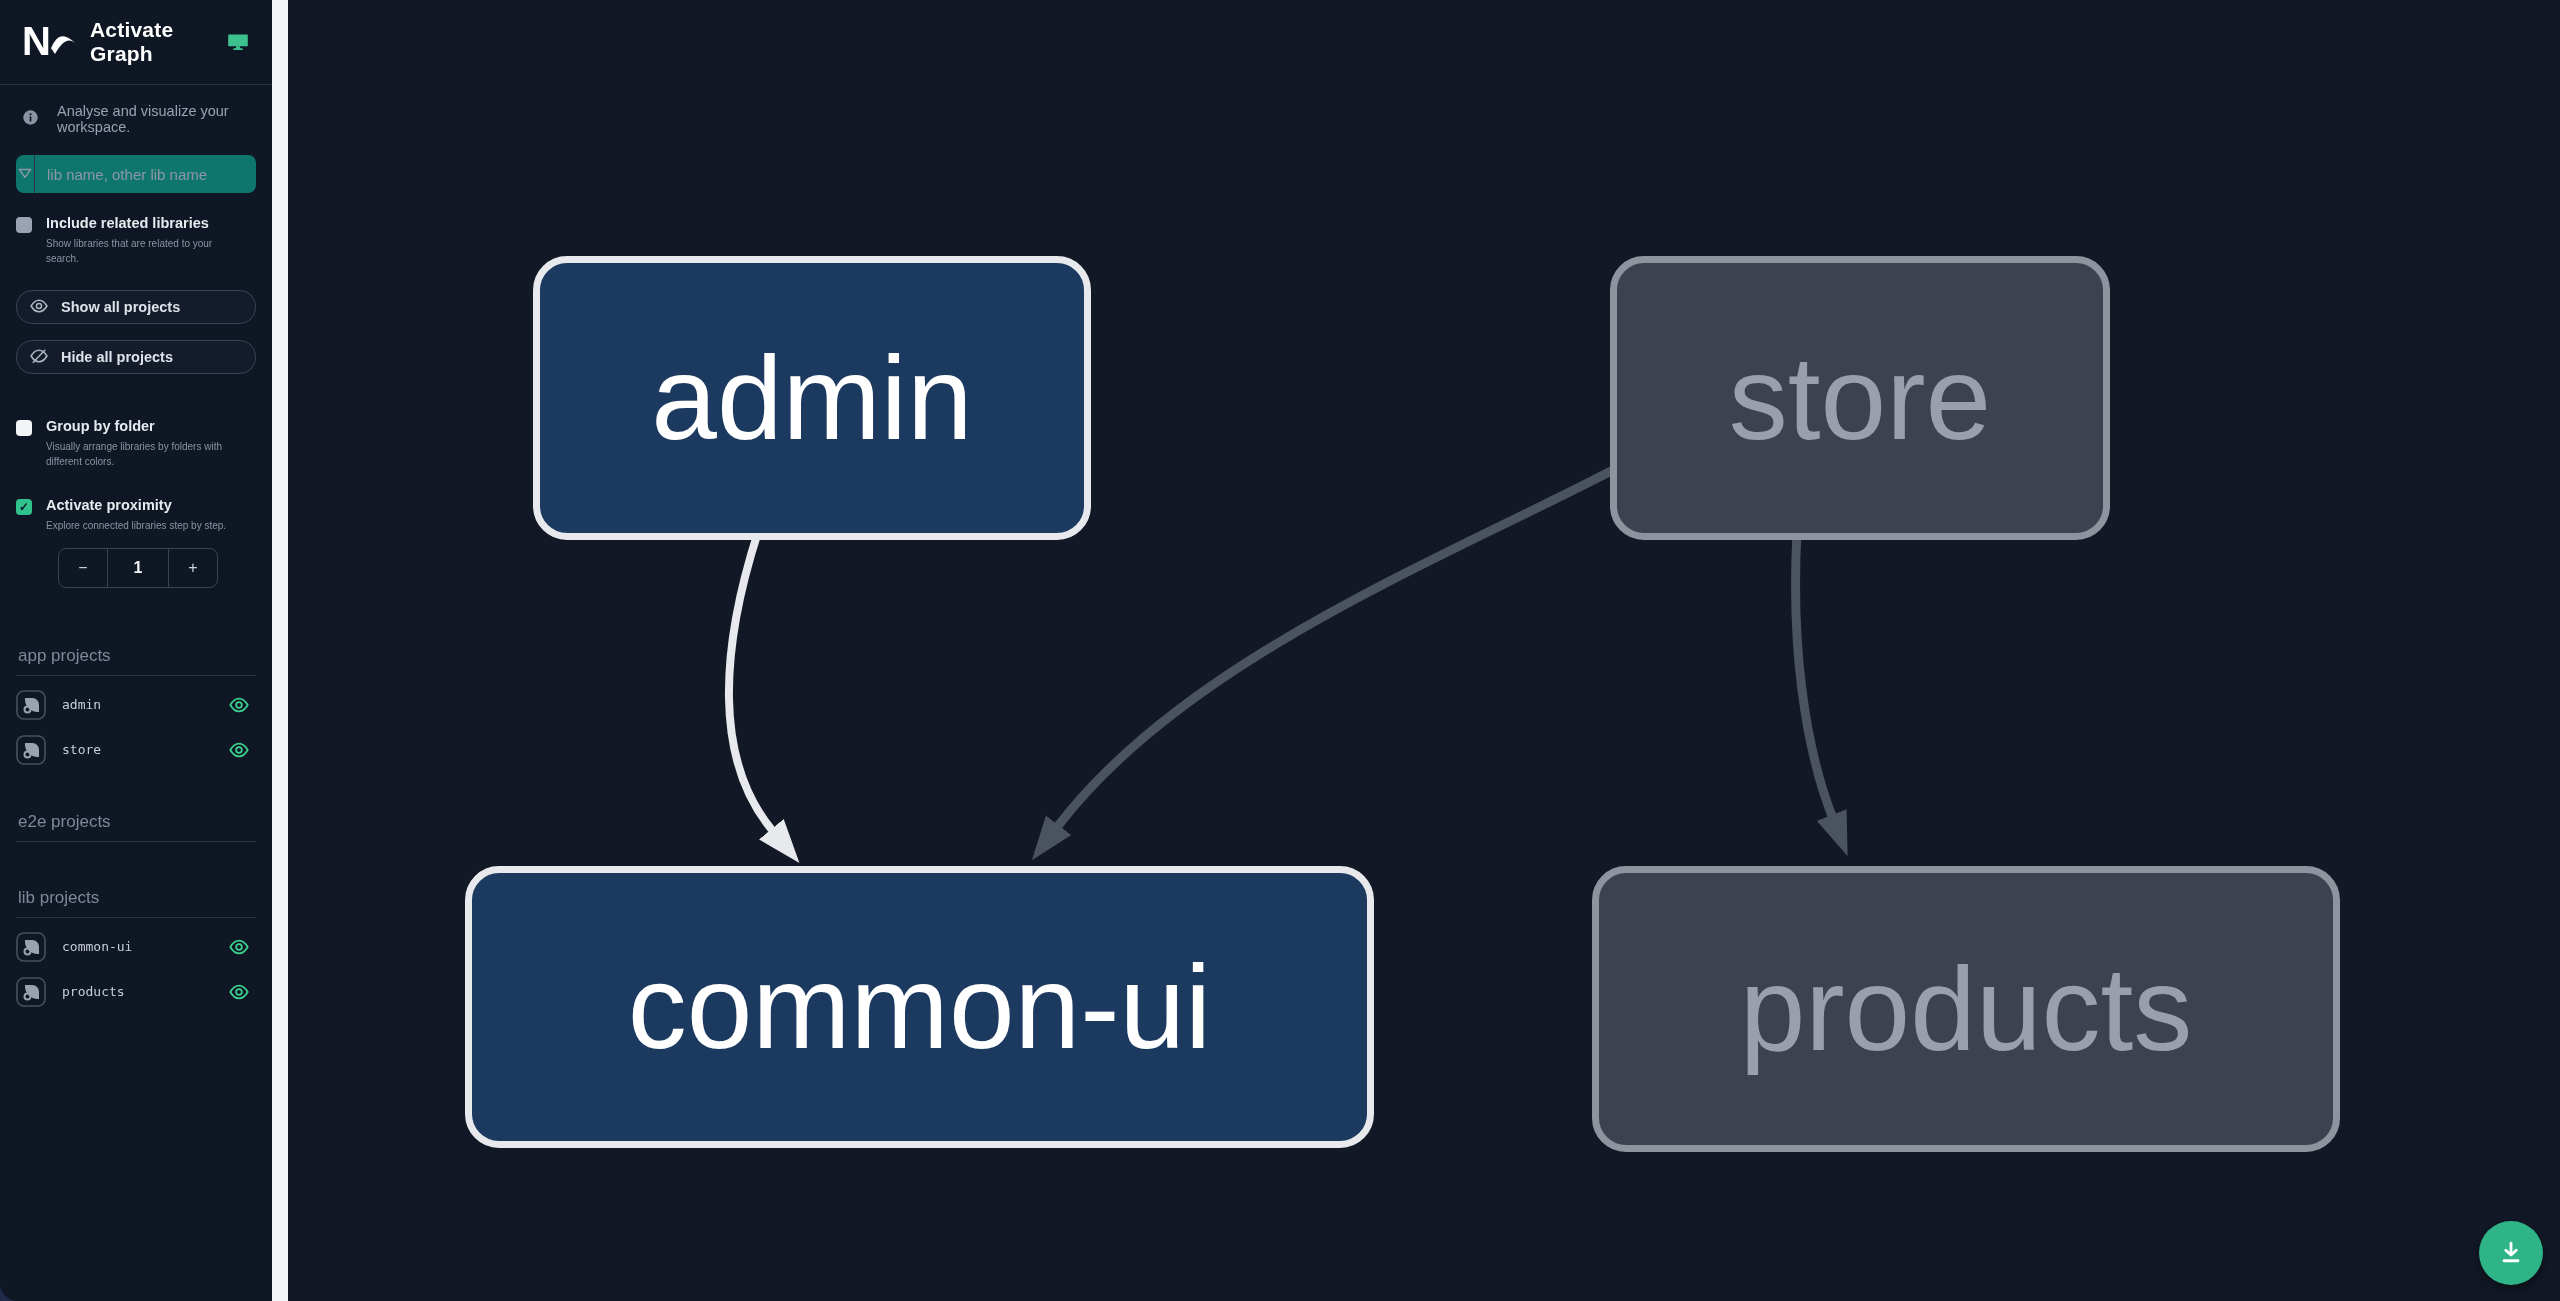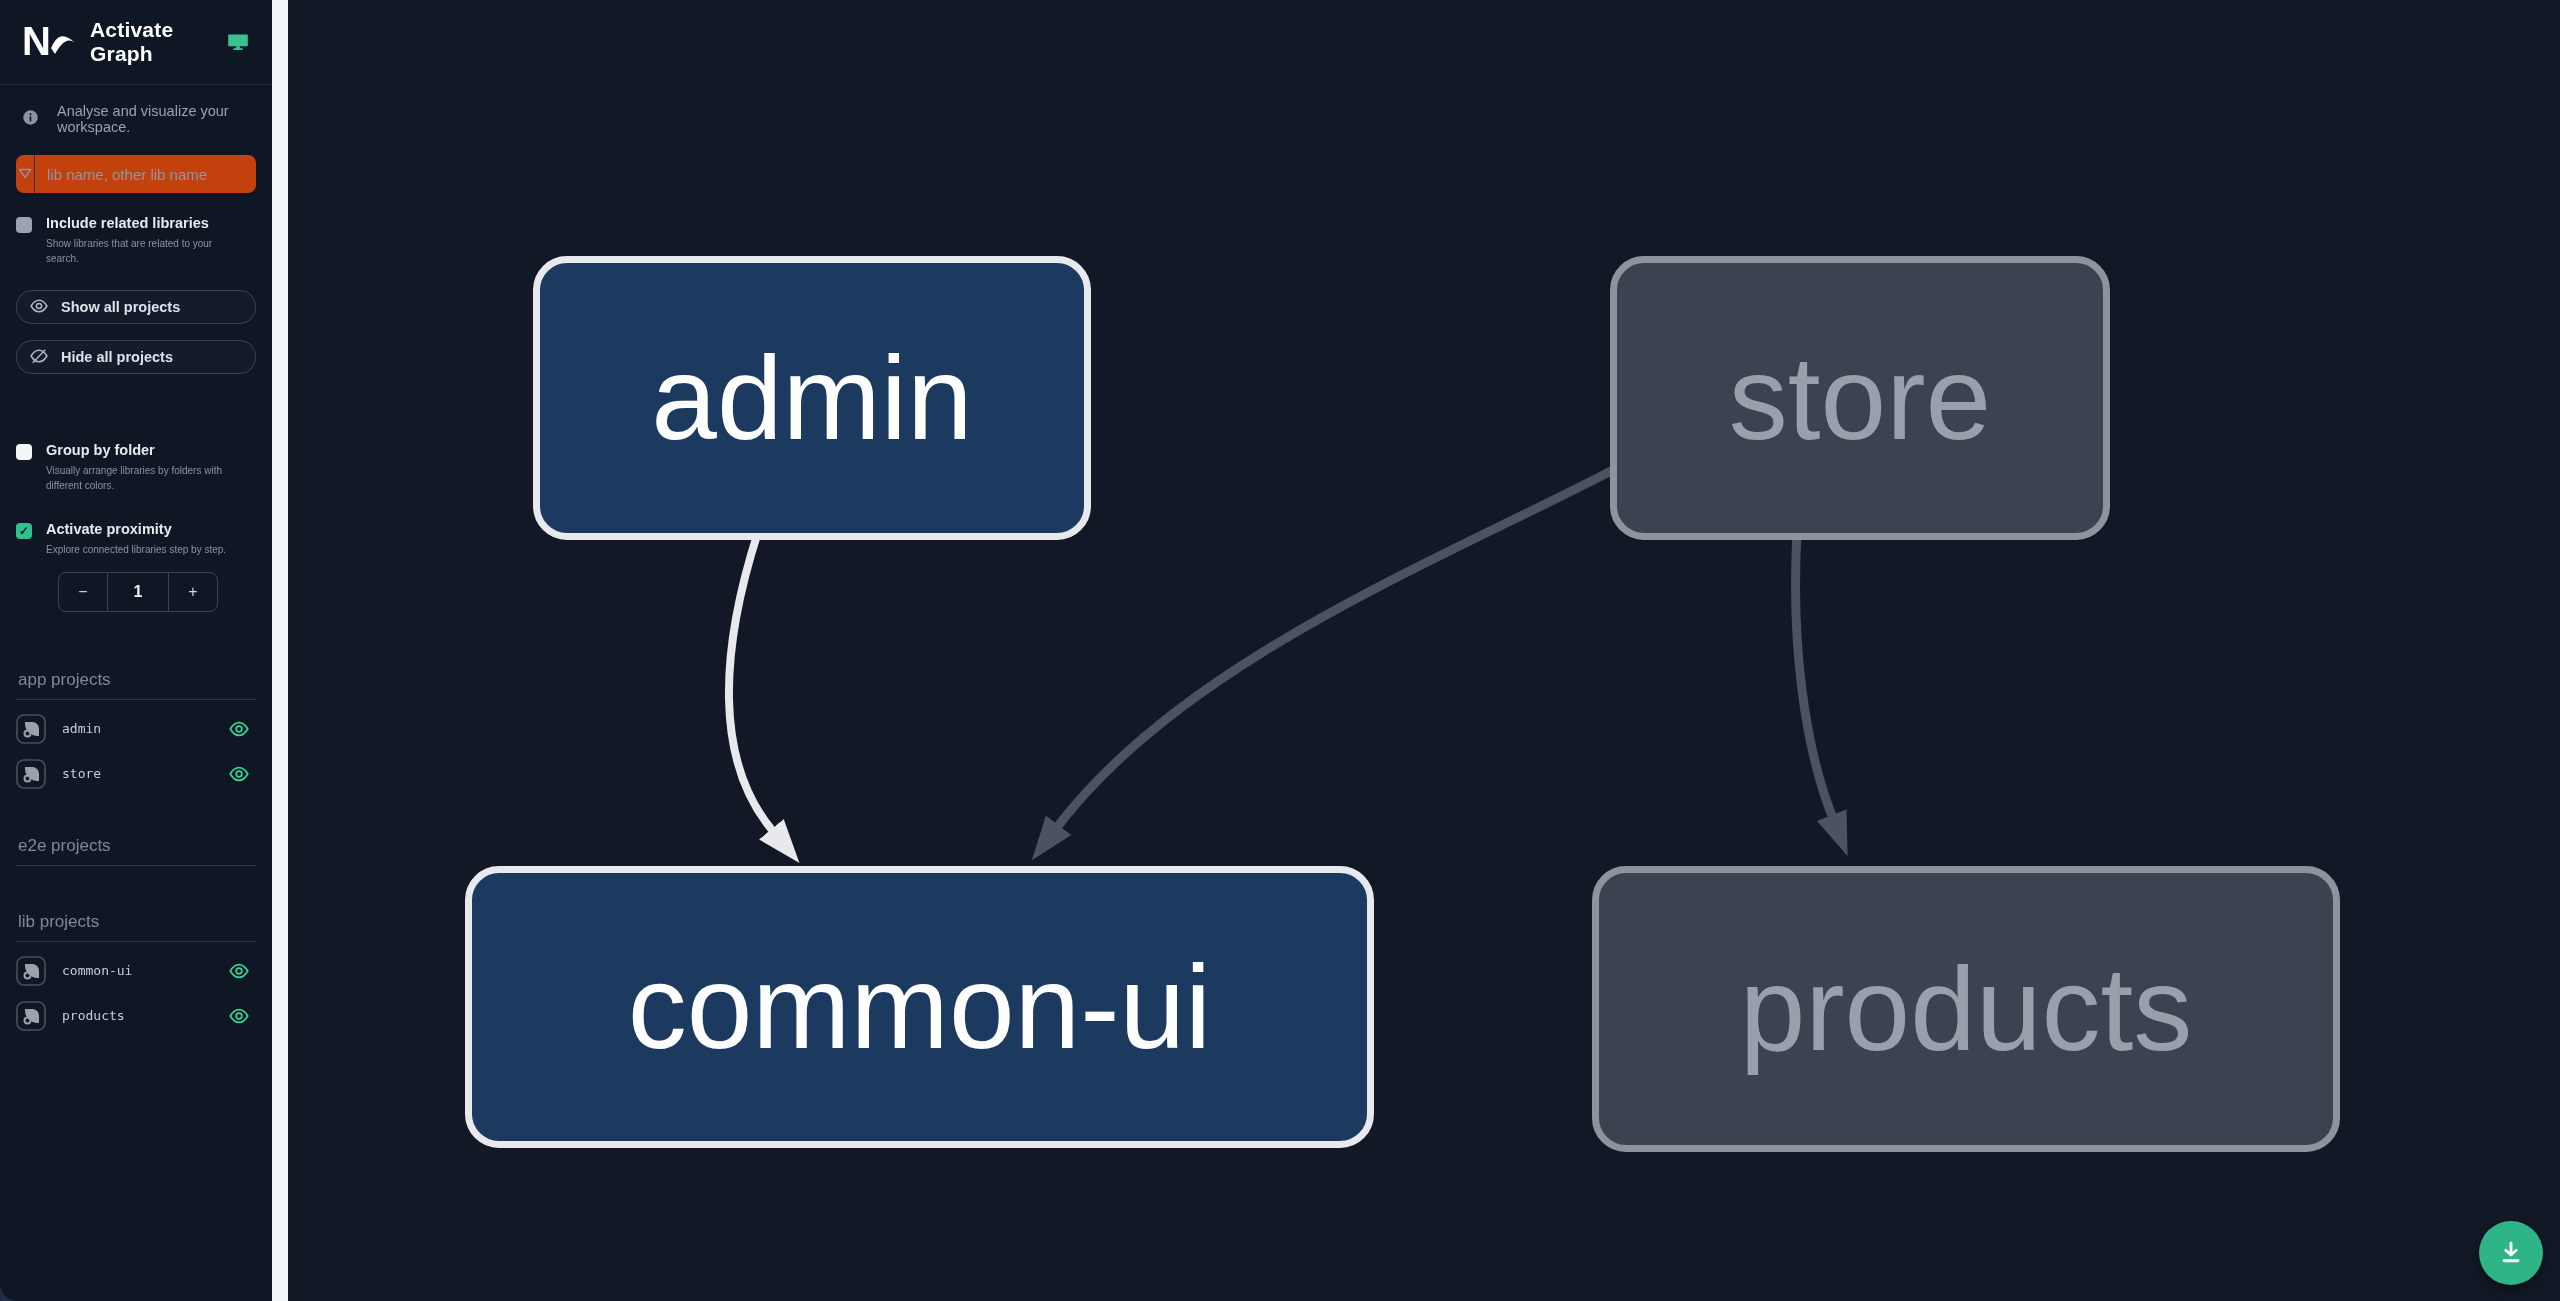--- a/index.html
+++ b/index.html
@@ -10,21 +10,21 @@
   .sidebar{position:absolute;left:0;top:0;bottom:0;width:272px;background:#0f1725;z-index:2;
            border-bottom-left-radius:18px;display:flex;flex-direction:column;overflow:hidden;}
   .sb-header{height:84px;flex:0 0 84px;display:flex;align-items:center;gap:14px;padding:0 22px;
              border-bottom:1px solid #242e3e;}
   .logo{display:flex;align-items:flex-end;}
   .app-title{flex:1;font-size:21px;font-weight:bold;color:#fff;margin:0;letter-spacing:.2px;}
   .monitor{width:24px;height:24px;display:flex;align-items:center;cursor:pointer;}
 
   .tagline{display:flex;align-items:center;gap:18px;padding:18px 22px 2px;font-size:14.5px;color:#99a2b2;}
 
-  .search{margin:18px 16px 0;height:38px;background:#c2410c;border-radius:8px;display:flex;align-items:stretch;overflow:hidden;}
+  .search{margin:18px 16px 0;height:38px;background:#0f766e;border-radius:8px;display:flex;align-items:stretch;overflow:hidden;}
   .search .funnel{width:40px;display:flex;align-items:center;justify-content:center;border-right:1px solid #2b3445;}
   .search input{flex:1;background:transparent;border:0;outline:none;color:#dfe3ea;font-size:15px;padding:0 12px;
                 font-family:"Liberation Sans",sans-serif;}
   .search input::placeholder{color:#8e97a8;}
 
   .option{display:grid;grid-template-columns:16px 1fr;column-gap:14px;row-gap:4px;margin:22px 16px 0;cursor:pointer;}
   .cb{width:16px;height:16px;border-radius:4px;margin-top:2px;}
   .cb.gray{background:#9aa3b1;}
   .cb.white{background:#f3f4f6;}
   .cb.checked{background:#2fc28c;display:flex;align-items:center;justify-content:center;}
@@ -130,21 +130,21 @@
         <span>
           <svg width="20" height="20" viewBox="0 0 24 24" fill="none" stroke="#aeb6c2" stroke-width="1.8">
             <path d="M2.5 12C5.5 6.9 8.5 5 12 5s6.5 1.9 9.5 7c-3 5.1-6 7-9.5 7s-6.5-1.9-9.5-7z"></path>
             <path d="M4.5 20L19.5 4.5"></path>
           </svg>
         </span>
         <span>Hide all projects</span>
       </button>
     </div>
 
-    <label class="option" style="margin-top:68px;">
+    <label class="option" style="margin-top:44px;">
       <span class="cb white"></span>
       <span class="lbl">Group by folder</span>
       <span class="desc">Visually arrange libraries by folders with different colors.</span>
     </label>
 
     <label class="option" style="margin-top:28px;">
       <span class="cb checked"></span>
       <span class="lbl">Activate proximity</span>
       <span class="desc">Explore connected libraries step by step.</span>
     </label>

